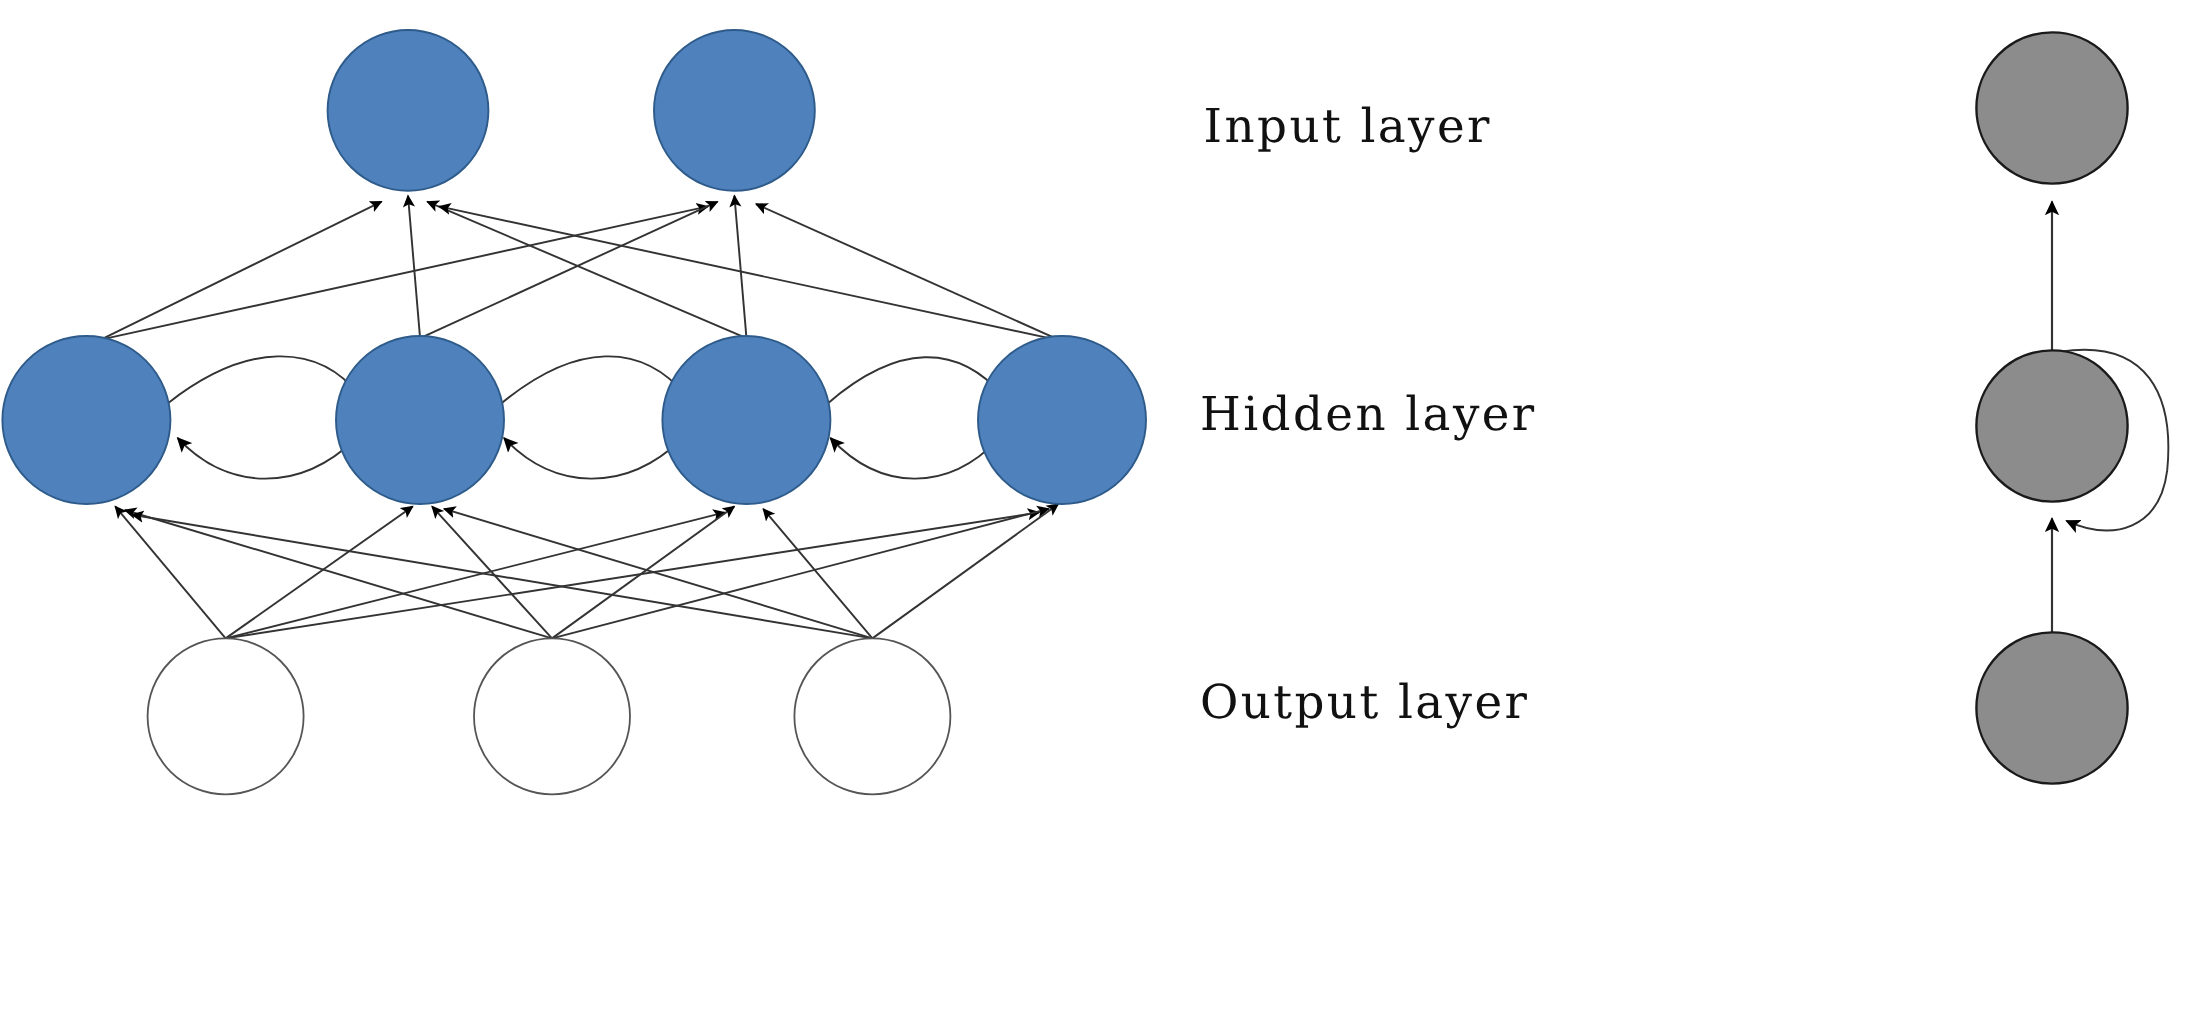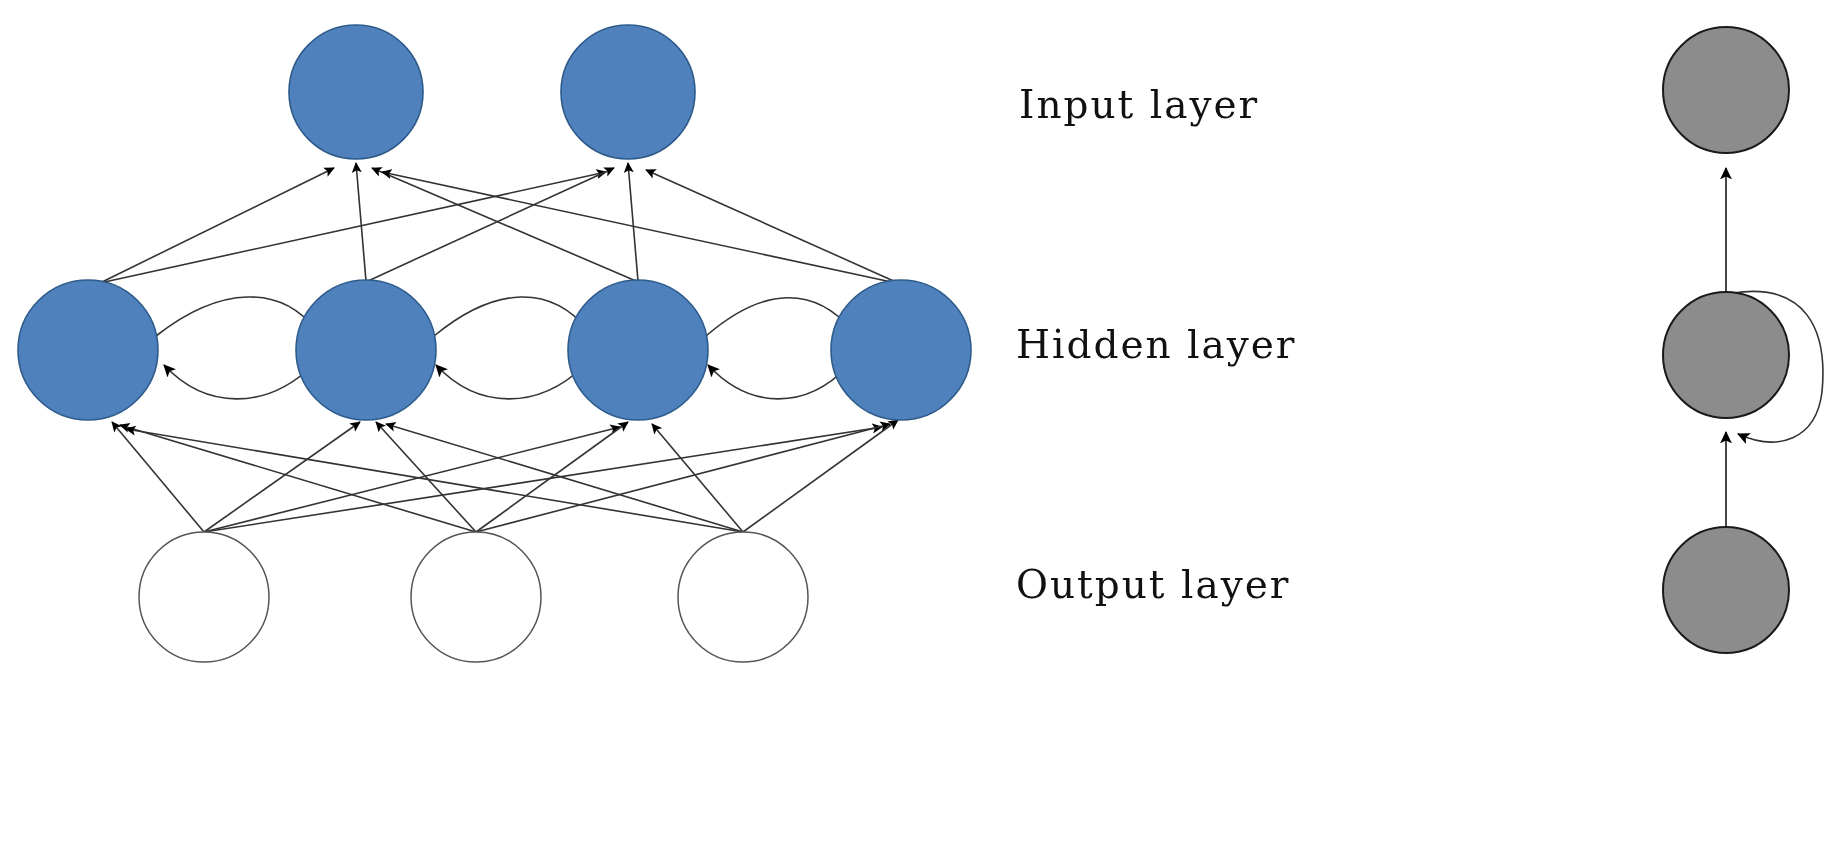--- a/index.html
+++ b/index.html
@@ -1,18 +1,18 @@
 <!DOCTYPE html>
 <html><head>
 <meta charset="utf-8">
 <style>
   html,body{margin:0;padding:0;background:#ffffff;}
   body{width:1824px;height:851px;position:relative;overflow:hidden;
        font-family:"DejaVu Serif", serif;}
-  #stage{position:absolute;left:0;top:0;width:1728px;height:851px;padding-left:16px;}
+  #stage{position:absolute;left:0;top:0;width:1728px;height:851px;}
   svg{display:block;}
   .lbl{font-family:"DejaVu Serif", serif;font-size:39px;fill:#111111;
        letter-spacing:2px;}
 </style>
 </head>
 <body>
 
 <div id="stage">
   <svg width="1824" height="851" viewBox="0 0 1824 851">
 

